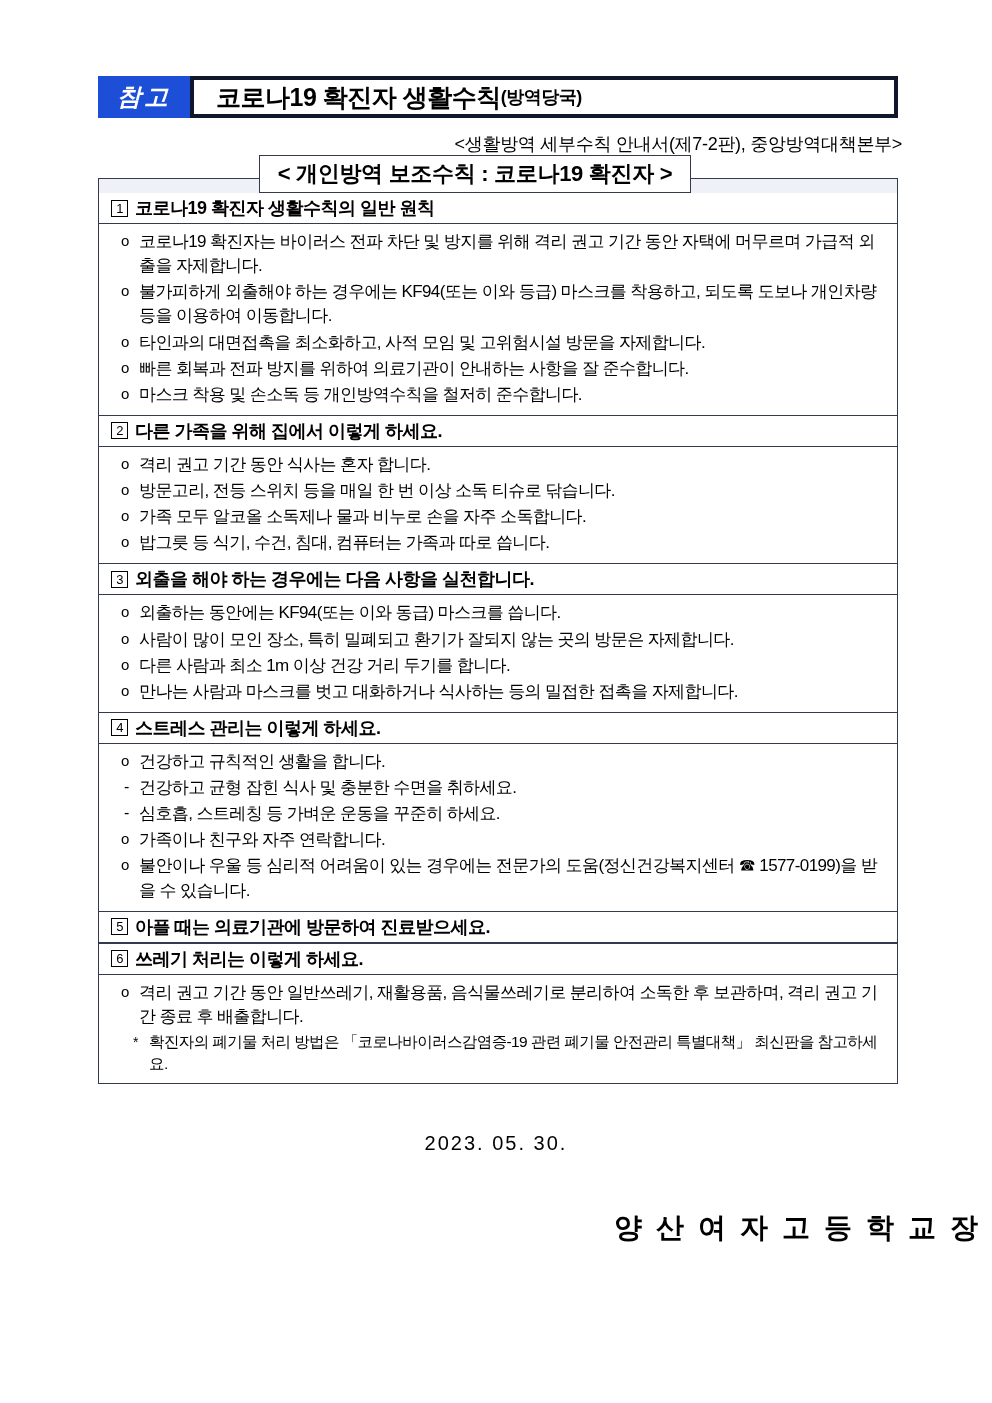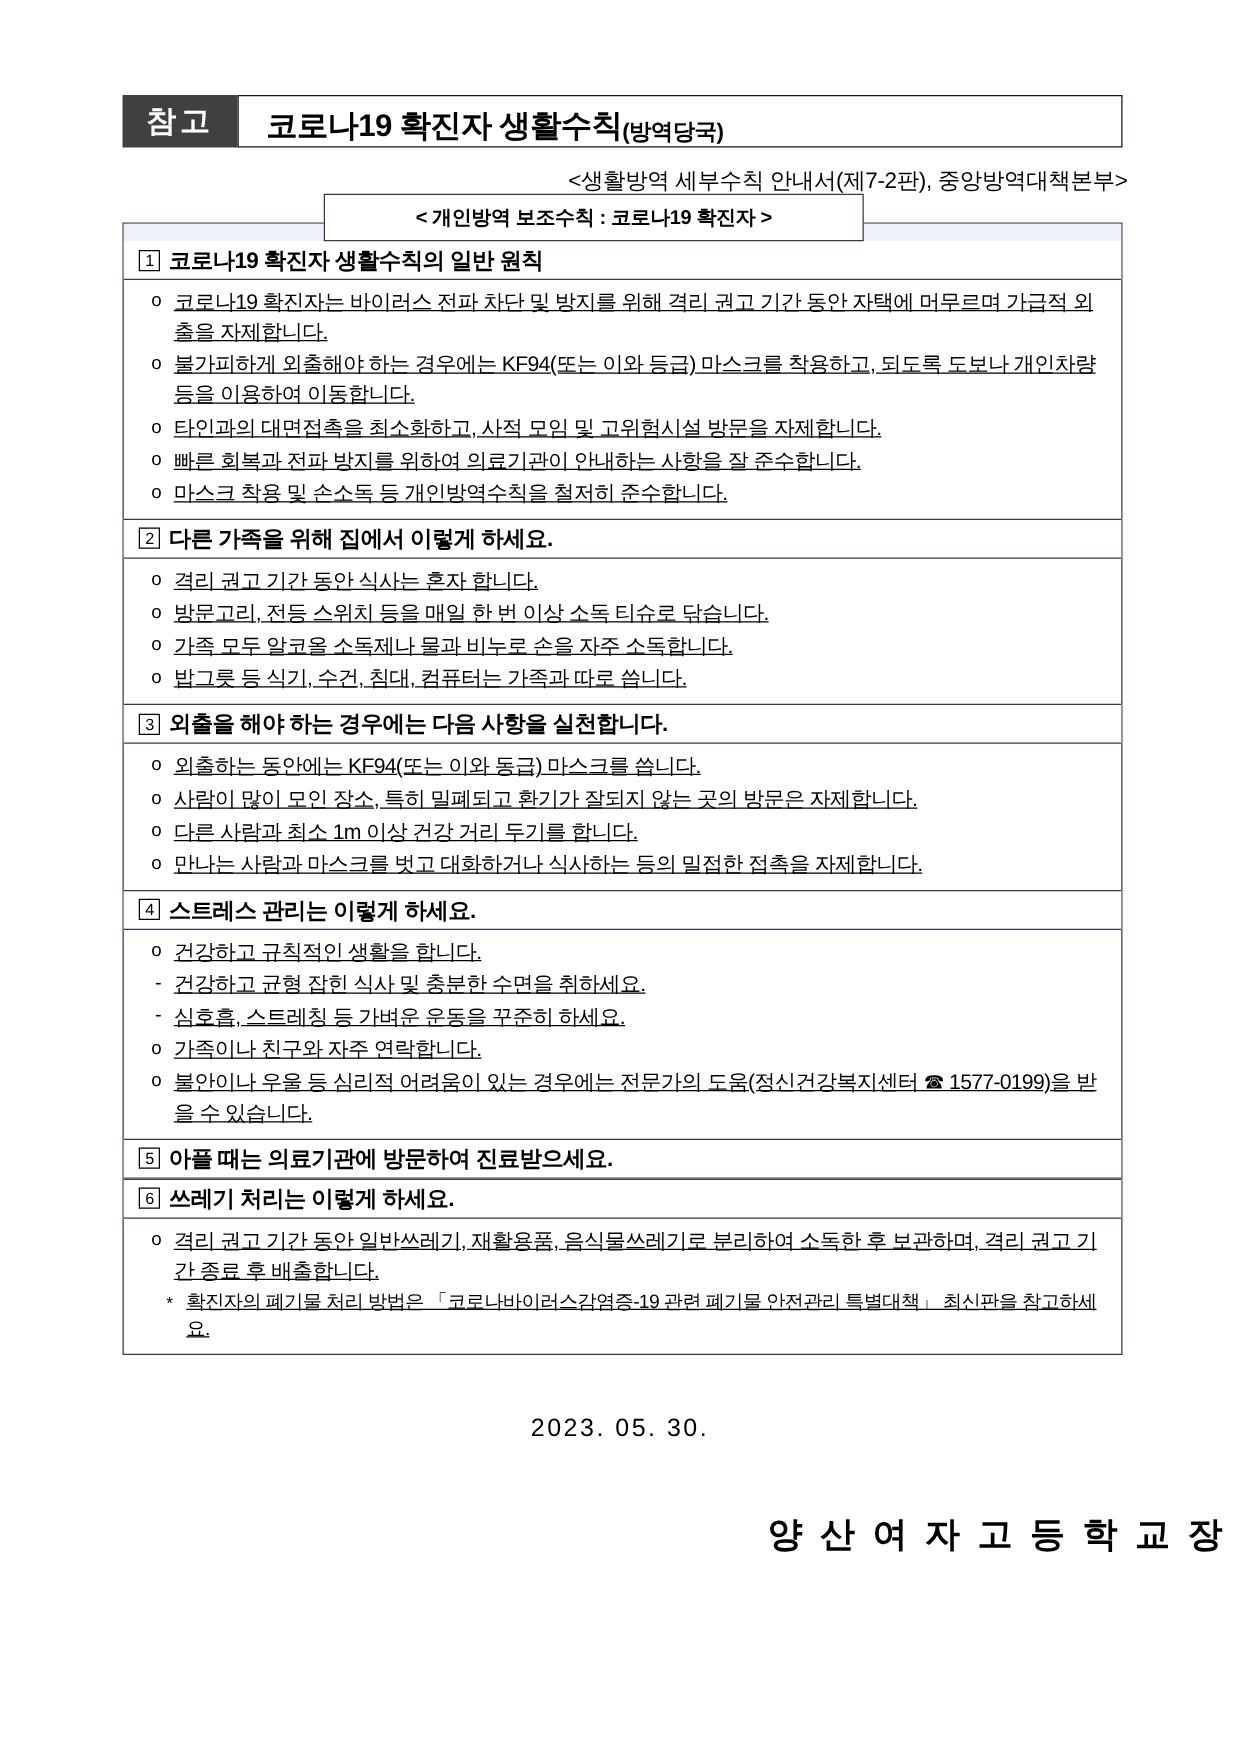--- a/index.html
+++ b/index.html
@@ -27,34 +27,35 @@
   
   .header-row {
     display: flex;
     align-items: stretch;
     margin: 76px 0 0 98px;
     width: 800px;
     height: 42px;
   }
   .ref-badge {
     width: 92px;
-    background: #404040;
+    background: #1d4ed8;
     color: #ffffff;
     font-size: 24px;
     font-weight: bold;
     display: flex;
     align-items: center;
     justify-content: center;
     letter-spacing: 3px;
+    font-style: italic;
   }
   .header-title-box {
     flex: 1;
-    border: 1px solid #0f172a;
-    display: flex;
-    align-items: flex-end;
+    border: 4px solid #0f172a;
+    display: flex;
+    align-items: center;
     padding-left: 22px;
     box-sizing: border-box;
   }
   .header-title-main {
     font-size: 25px;
     font-weight: bold;
     letter-spacing: -0.5px;
   }
   .header-title-sub {
     font-size: 18px;
@@ -82,21 +83,21 @@
     position: absolute;
     top: -24px;
     left: 160px;
     width: 430px;
     height: 36px;
     background: #ffffff;
     border: 1px solid #333a4d;
     display: flex;
     align-items: center;
     justify-content: center;
-    font-size: 16px;
+    font-size: 22px;
     font-weight: bold;
     letter-spacing: -0.3px;
     z-index: 3;
   }
   .top-fill {
     height: 14px;
     background: #eef1f8;
     border-bottom: 0;
   }
 
@@ -124,21 +125,20 @@
     text-align: center;
   }
 
   .section-body {
     padding: 6px 14px 6px 18px;
   }
   ul.bullets {
     list-style: none;
     margin: 0;
     padding: 0;
-    text-decoration: underline;
   }
   ul.bullets > li {
     position: relative;
     padding-left: 22px;
     font-size: 17px;
     line-height: 1.42;
     letter-spacing: -0.6px;
     margin-bottom: 2px;
   }
   ul.bullets > li.circle::before {

